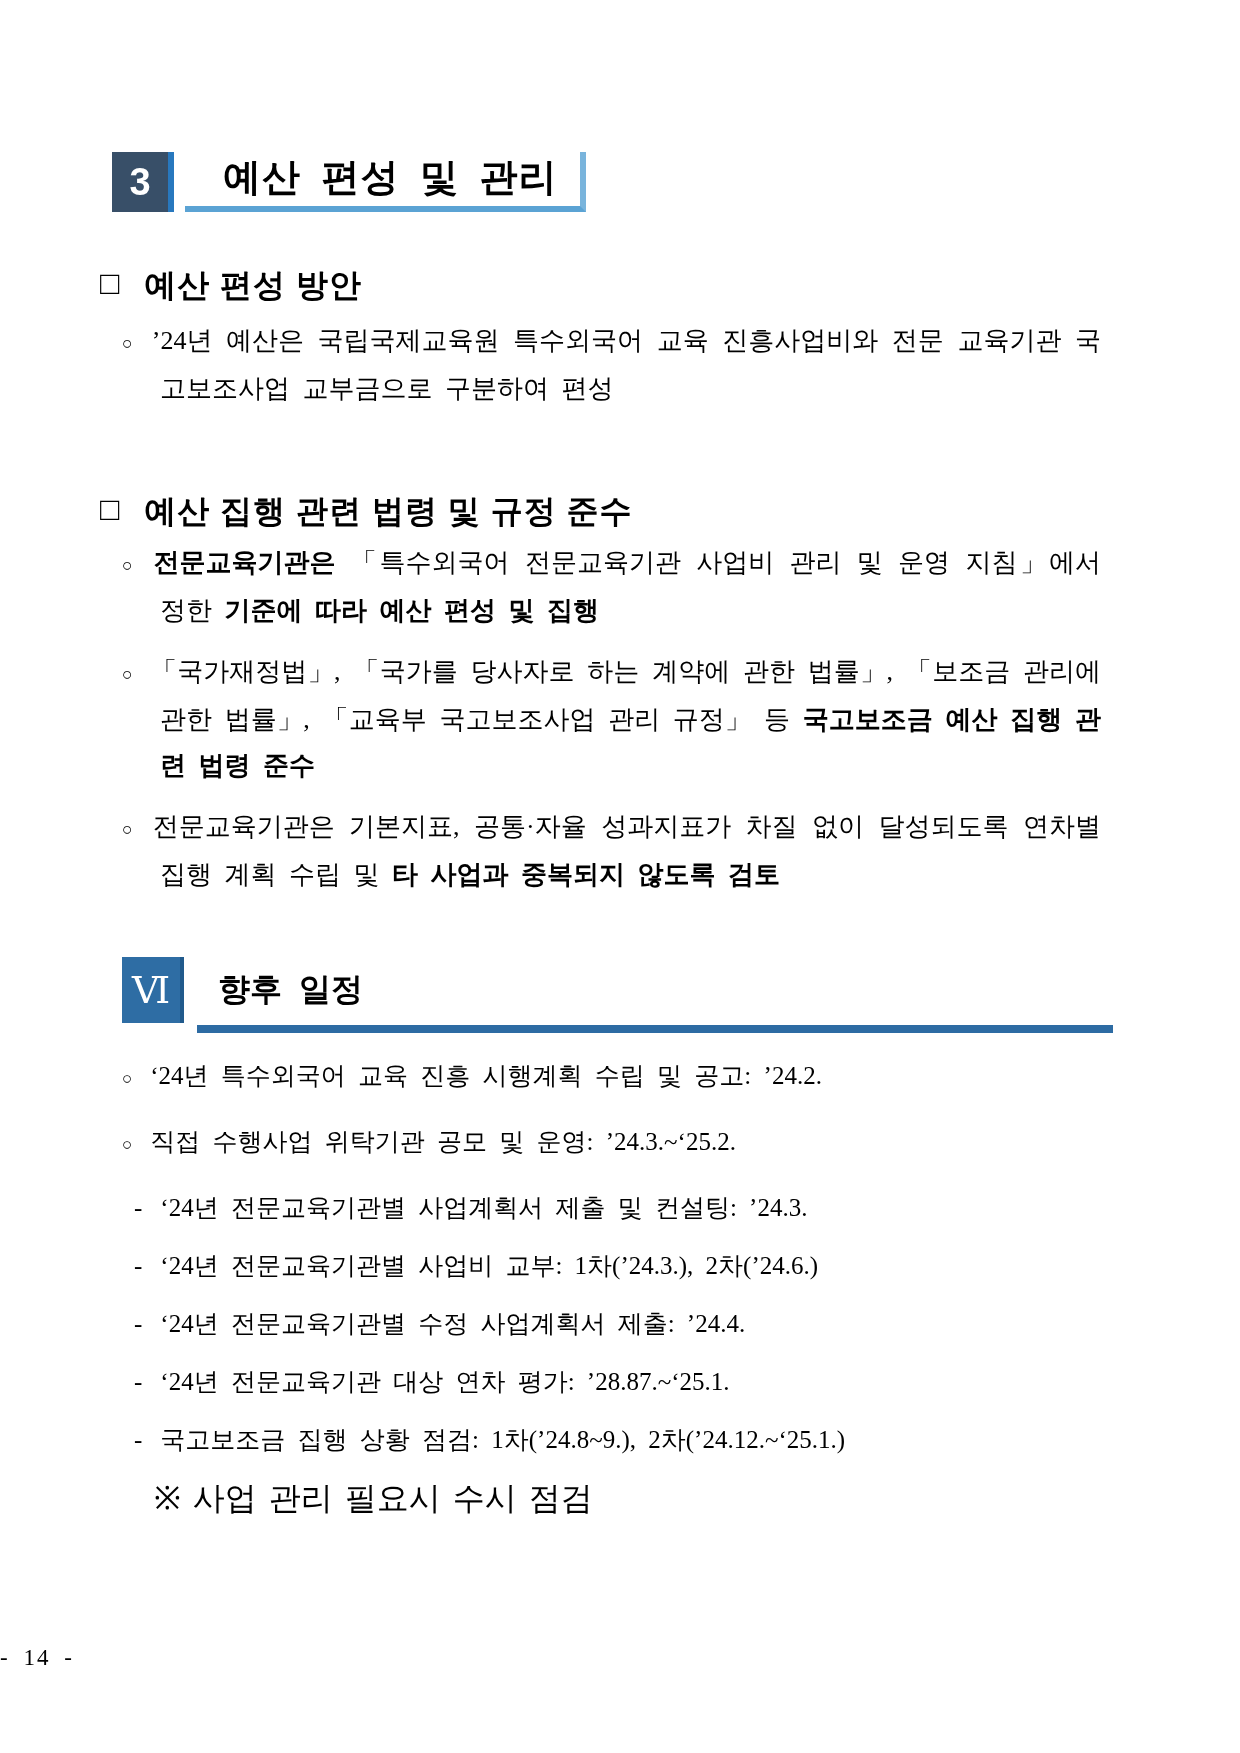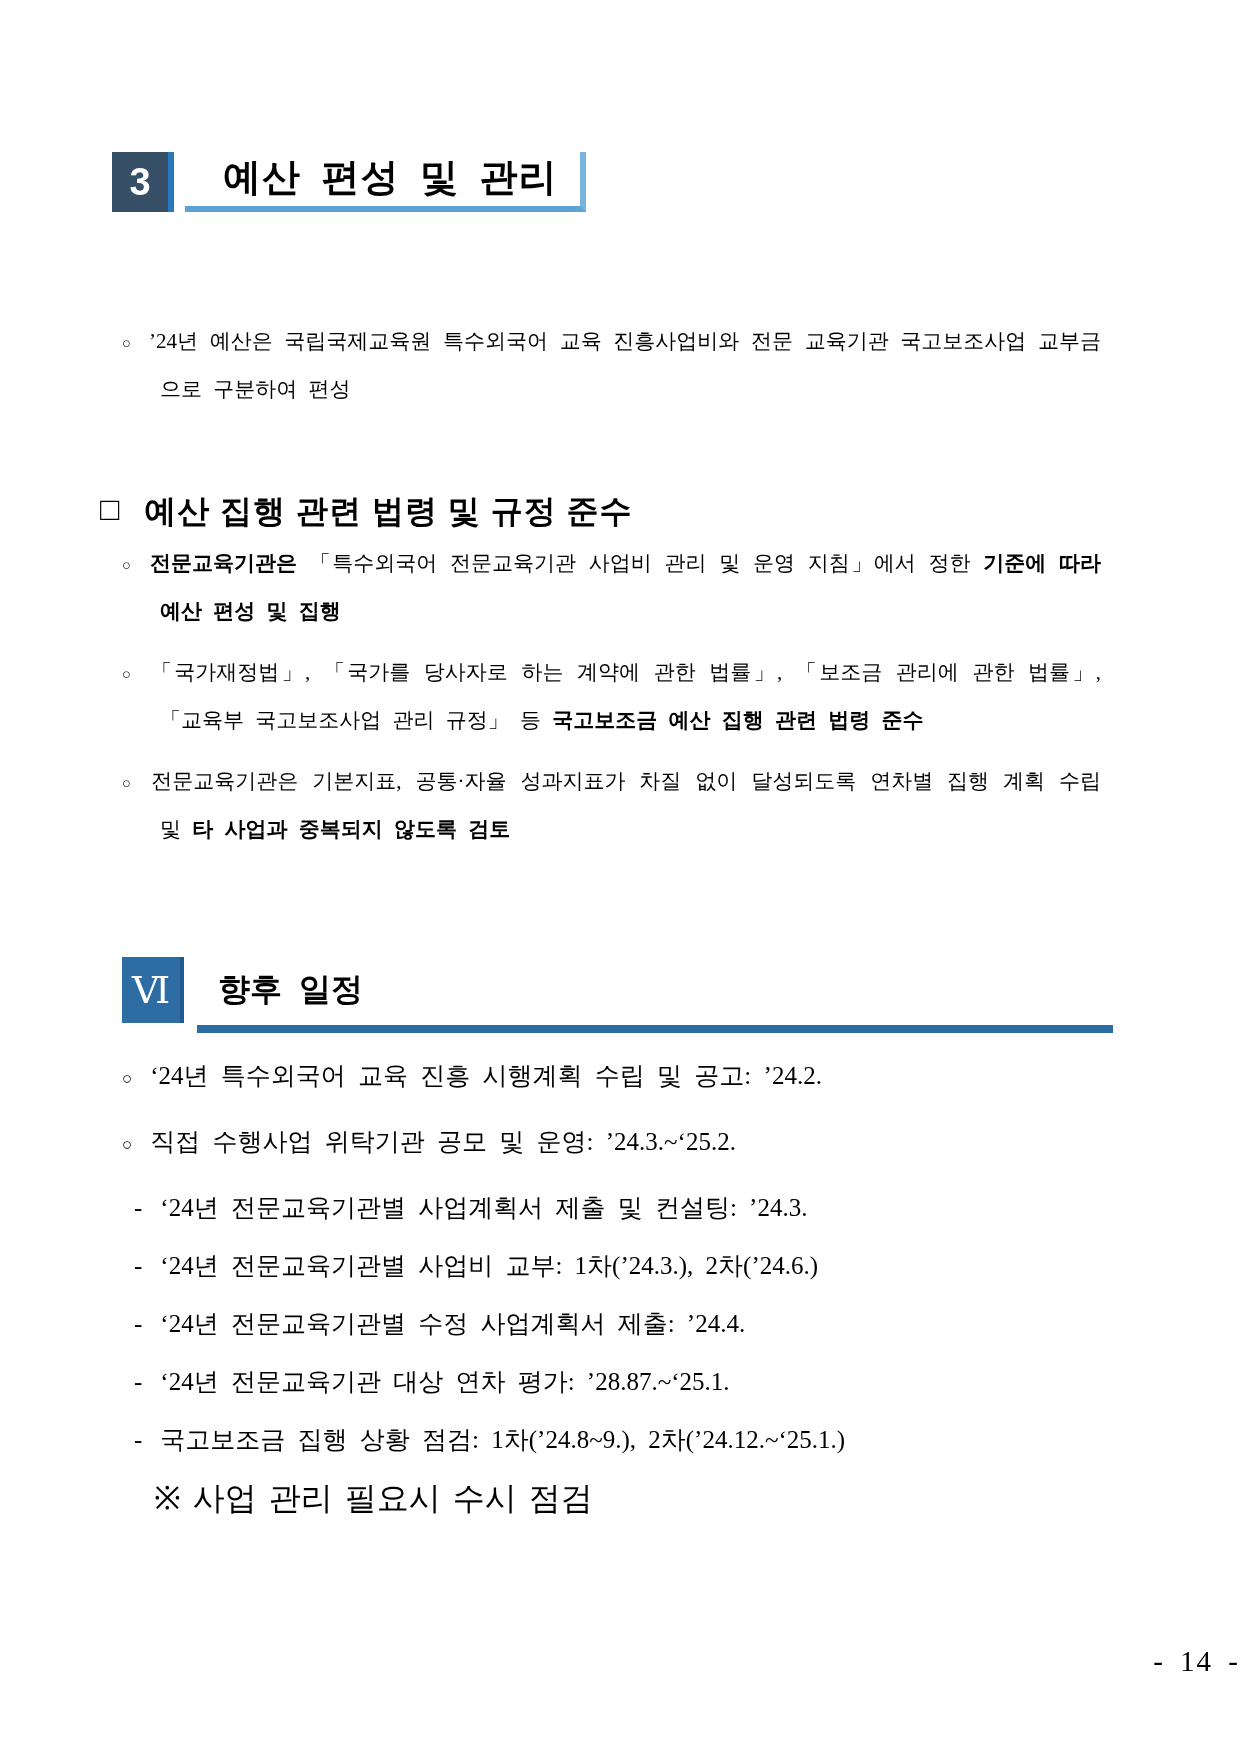--- a/index.html
+++ b/index.html
@@ -33,21 +33,21 @@
   }
   .sec-heading .sq { font-weight:400; margin-right:14px; position:relative; top:-2px; }
   #sec1-heading { top:264px; }
   #sec2-heading { top:490px; }
 
   
   .bullets { position:absolute; left:122px; width:992px; }
   #sec1-bullets { top:318px; }
   #sec2-bullets { top:540px; }
   .bullet {
-    margin:0 13px 15px 0; font-size:21px; line-height:46px;
+    margin:0 13px 15px 0; font-size:26px; line-height:46px;
     text-align:justify; word-spacing:6px; padding-left:38px; text-indent:-38px;
   }
   .bullet .marker { font-size:0.68em; margin-right:18px; }
   .bullet b { font-weight:700; }
 
   
   .schedule-header { position:absolute; top:957px; left:122px; display:flex; align-items:center; }
   .schedule-badge {
     width:58px; height:66px; background:var(--schedule-box,#2e6da4); border-right:4px solid #215a8c;
     color:#fff; display:flex; align-items:center; justify-content:center;
@@ -62,38 +62,42 @@
   .schedule-list { position:absolute; left:122px; top:1056px; width:1000px; }
   .sch-item { margin:0 0 23px 0; font-size:25px; line-height:40px; word-spacing:6px; white-space:nowrap; }
   .sch-item .marker { margin-right:18px; }
   .sch-item.circle .marker { font-size:0.68em; }
   .sch-item.dash { margin-left:12px; margin-bottom:18px; }
   .sch-item.note { margin-left:32px; font-size:32px; margin-top:4px; word-spacing:4px; }
   .sch-item.note .marker { margin-right:12px; }
 
   
   .page-footer {
-    position:absolute; top:1645px; left:0; width:100%; text-align:right;
-    font-size:29px; letter-spacing:2px; word-spacing:6px;
+    position:absolute; top:1645px; left:0; width:100%; text-align:left;
+    font-size:23px; letter-spacing:2px; word-spacing:6px;
   }
 </style>
 </head>
 <body>
 
 <div class="page">
 
   <header class="chapter-header">
     <div class="chapter-badge">
       <span>3</span>
     </div>
     <div class="chapter-titlebox">
       <h1 class="chapter-title">예산 편성 및 관리</h1>
     </div>
   </header>
 
+  <h2 class="sec-heading" id="sec1-heading">
+    <span class="sq">□</span>
+    <span>예산 편성 방안</span>
+  </h2>
 
   <div class="bullets" id="sec1-bullets">
     <p class="bullet">
       <span class="marker">○</span><span>’24년 예산은 국립국제교육원 특수외국어 교육 진흥사업비와 전문 교육기관 국고보조사업 교부금으로 구분하여 편성</span>
     </p>
   </div>
 
   <h2 class="sec-heading" id="sec2-heading">
     <span class="sq">□</span>
     <span>예산 집행 관련 법령 및 규정 준수</span>

